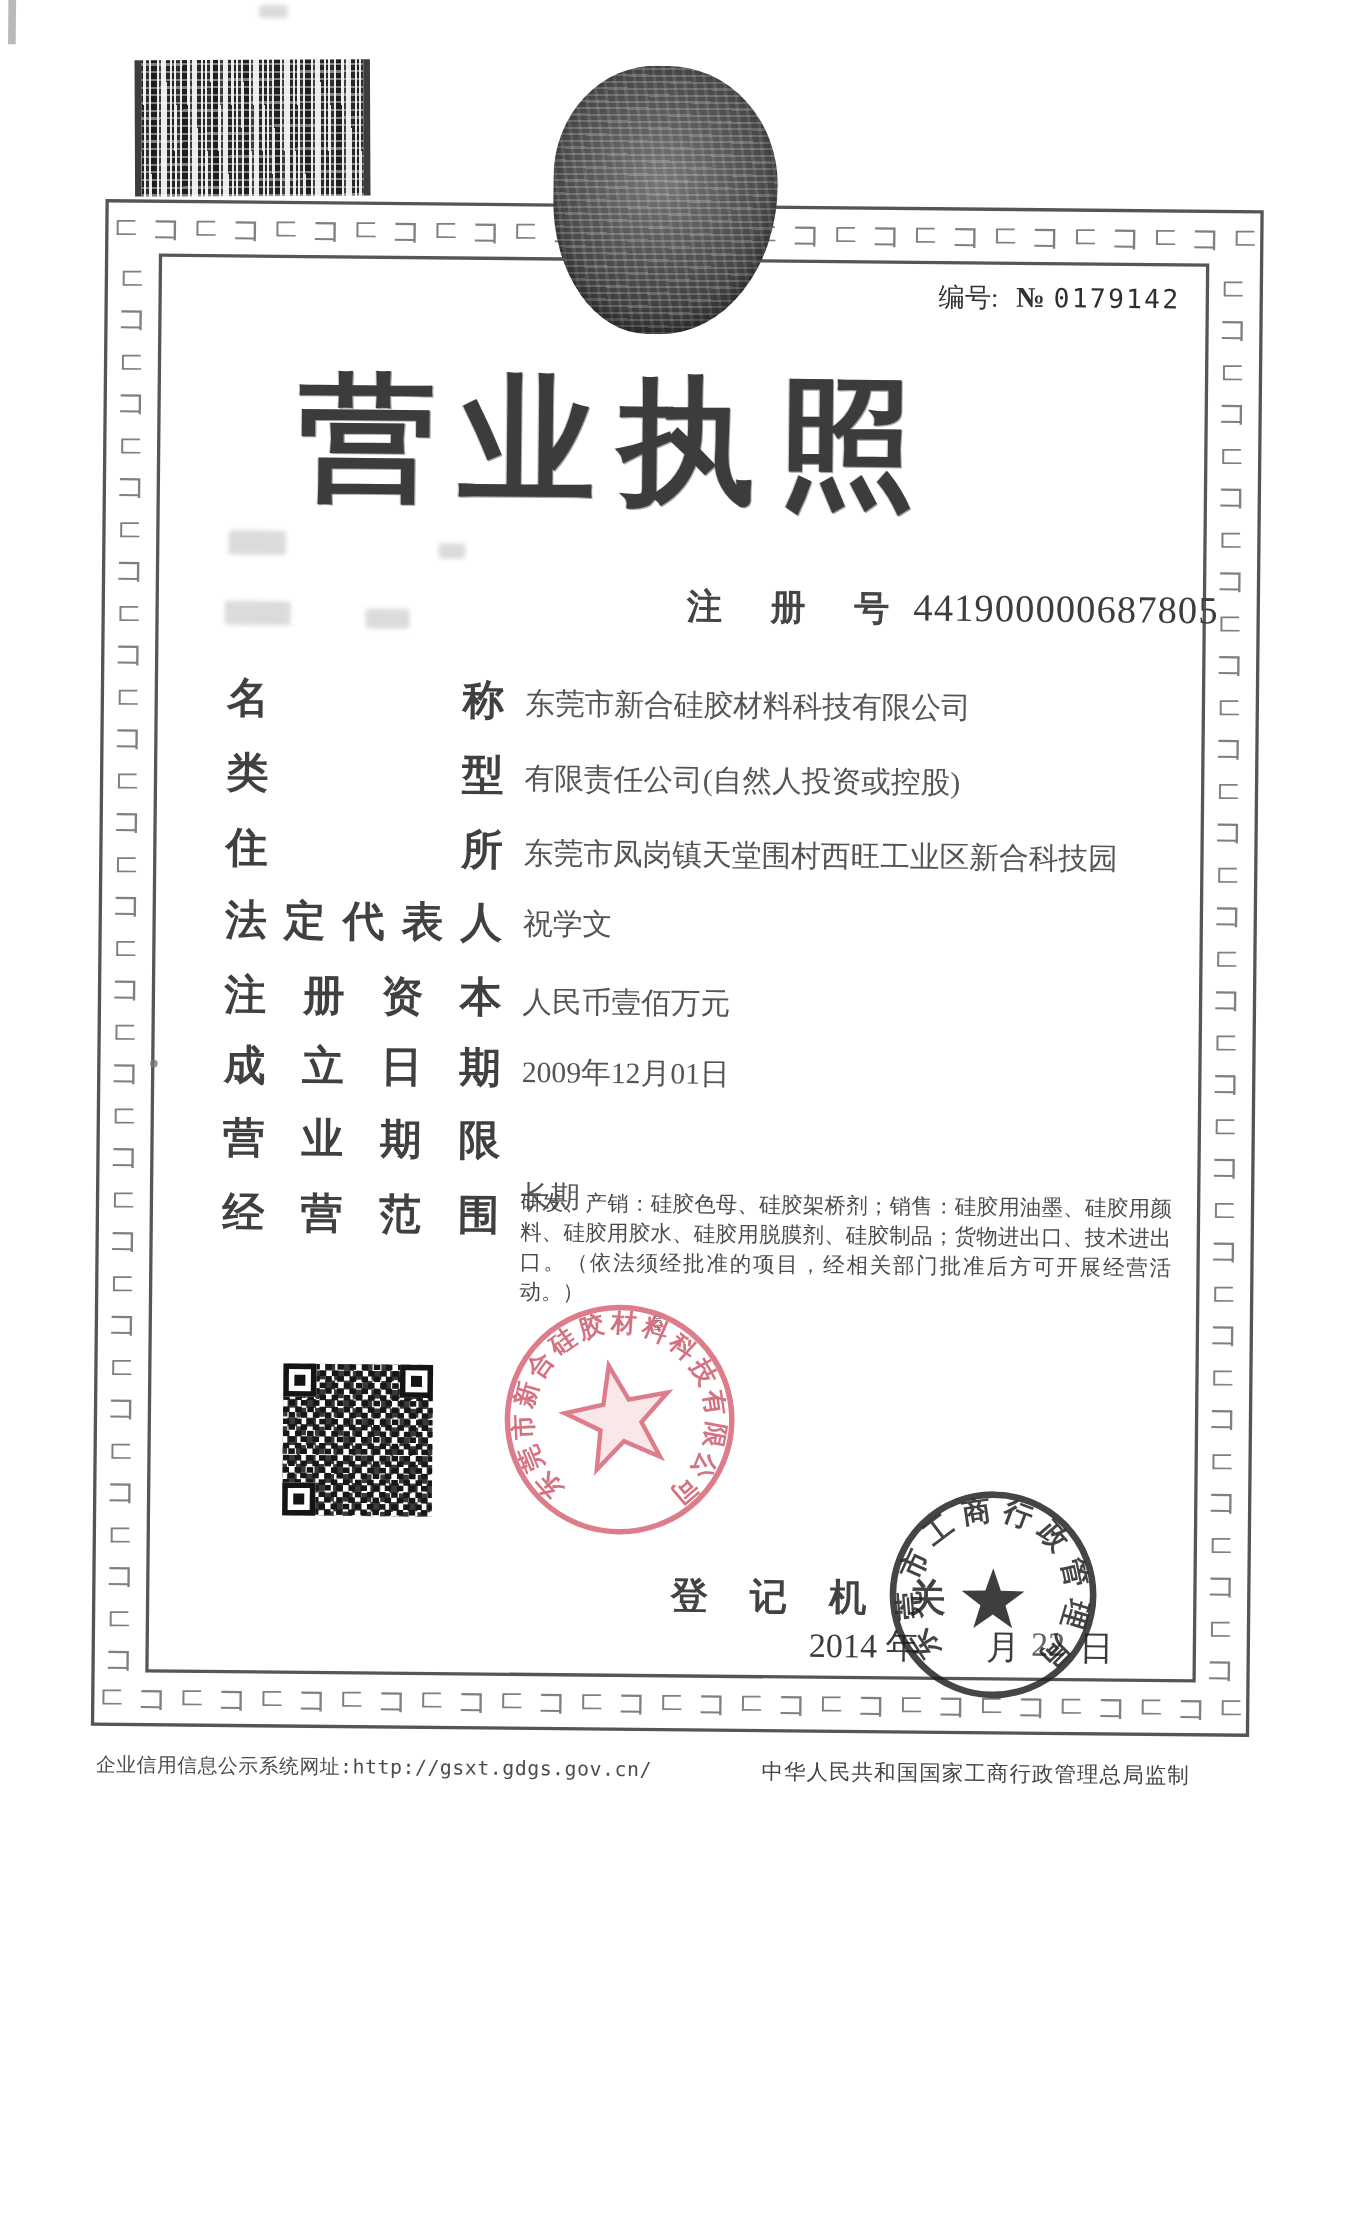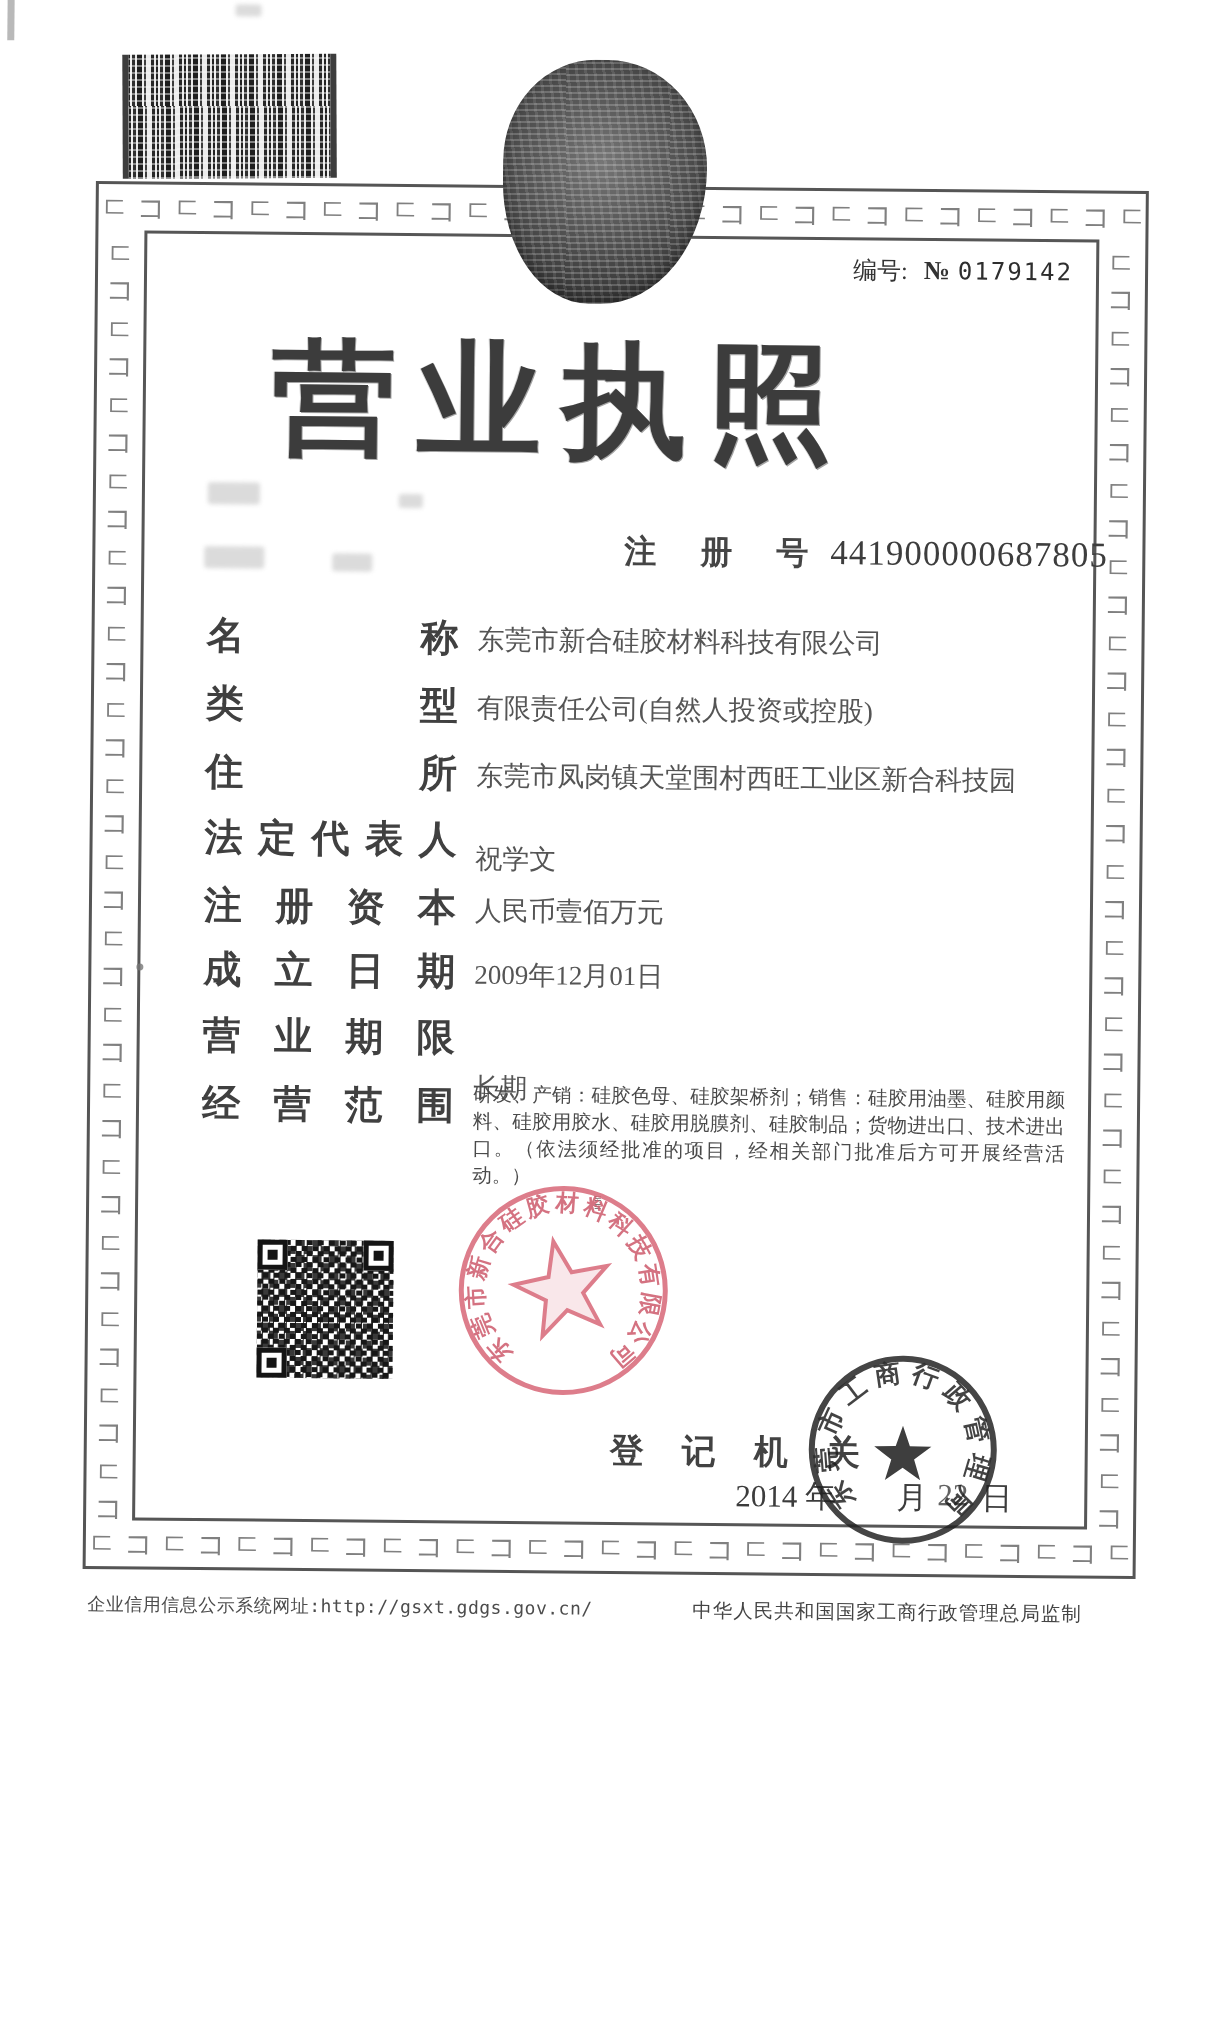--- a/index.html
+++ b/index.html
@@ -138,21 +138,21 @@
       </div>
     <div class="fvalue" style="top:760px">东莞市凤岗镇天堂围村西旺工业区新合科技园</div>
 
     <div class="flabel spread" style="top:820px">
         <span>法</span>
         <span>定</span>
         <span>代</span>
         <span>表</span>
         <span>人</span>
       </div>
-    <div class="fvalue" style="top:843px">祝学文</div>
+    <div class="fvalue" style="top:824px">祝学文</div>
 
     <div class="flabel spread" style="top:888px">
         <span>注</span>
         <span>册</span>
         <span>资</span>
         <span>本</span>
       </div>
     <div class="fvalue" style="top:895px">人民币壹佰万元</div>
 
     <div class="flabel spread" style="top:952px">

